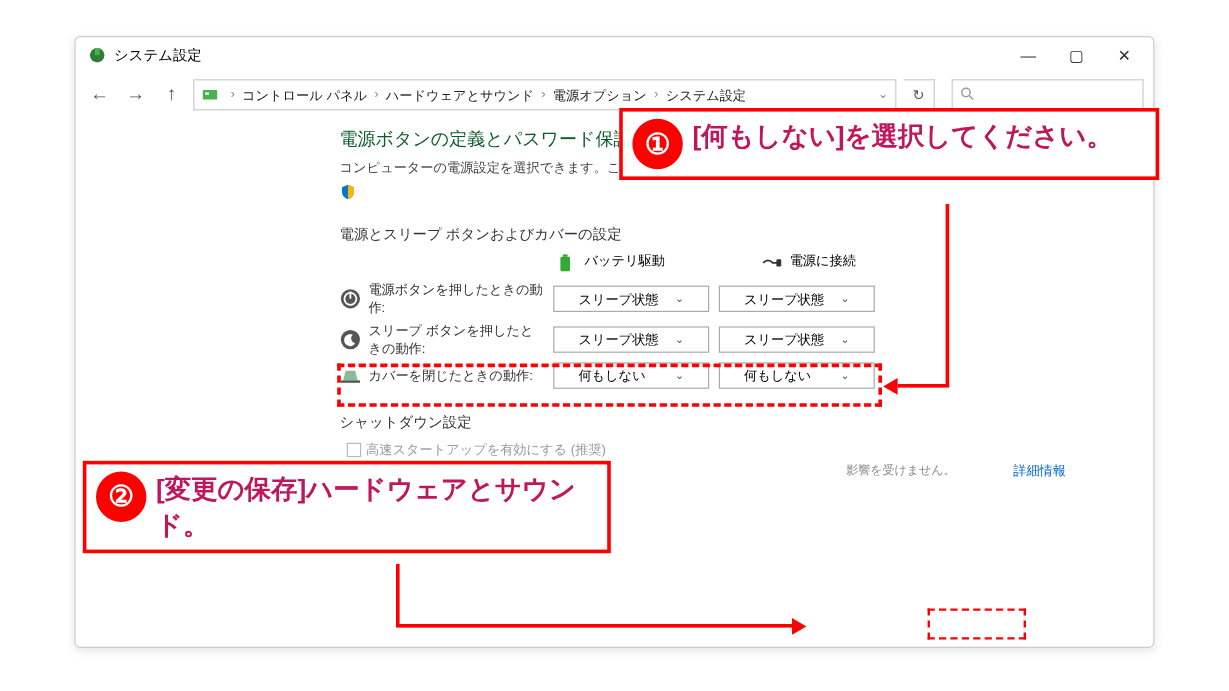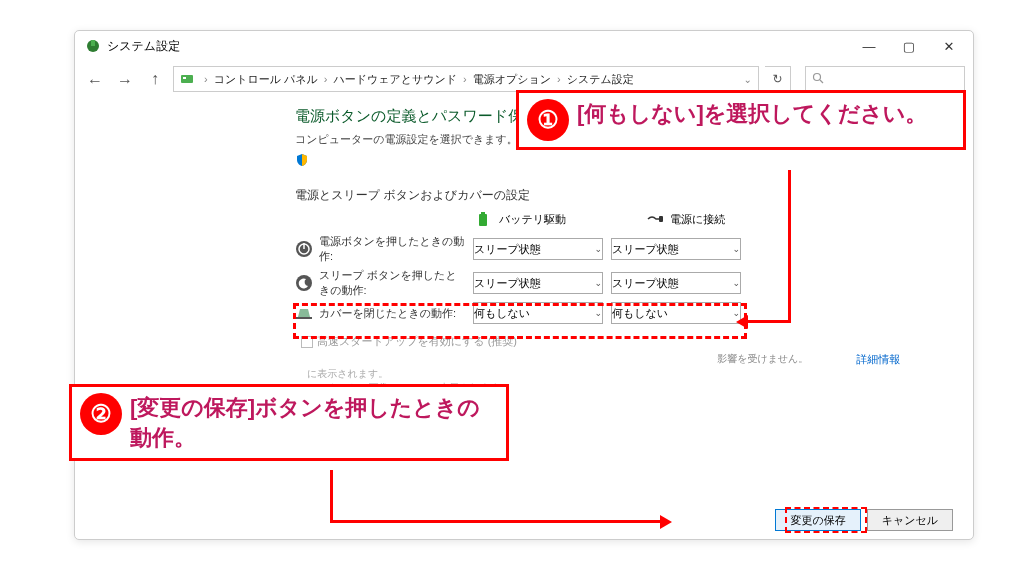--- a/index.html
+++ b/index.html
@@ -1,42 +1,42 @@
 <!DOCTYPE html>
 <html><head>
 <meta charset="utf-8">
 <style>
 * { box-sizing: border-box; margin: 0; padding: 0; font-family: "Yu Gothic UI", "Meiryo", sans-serif; }
 body { background: #fff; width: 1024px; height: 576px; position: relative; overflow: hidden; }
-.window { position: absolute; left: 74px; top: 30px; width: 900px; height: 510px; border: 1px solid #ccc; background: #fff; border-radius: 5px; box-shadow: 0 2px 8px rgba(0,0,0,0.1); }
+.window { position: absolute; left: 62px; top: 30px; width: 900px; height: 510px; border: 1px solid #ccc; background: #fff; border-radius: 5px; box-shadow: 0 2px 8px rgba(0,0,0,0.1); }
 .titlebar { display: flex; align-items: center; height: 30px; padding: 0 4px; }
 .titlebar-icon { width: 16px; height: 16px; margin: 0 6px; display: inline-flex; align-items: center; justify-content: center; }
 .titlebar-title { font-size: 12px; flex: 0 0 auto; }
 .titlebar-spacer { flex: 1; }
 .winbtn { width: 40px; height: 28px; display: flex; align-items: center; justify-content: center; font-size: 13px; color: #333; cursor: default; }
 .navbar { height: 36px; display: flex; align-items: center; padding: 0 8px; gap: 6px; }
 .nav-arrow { width: 24px; height: 24px; display: flex; align-items: center; justify-content: center; color: #555; }
 .addrbar { flex: 1; height: 26px; border: 1px solid #ccc; display: flex; align-items: center; padding: 0 6px; font-size: 11px; gap: 4px; }
 .addrbar .sep { color: #888; margin: 0 2px; }
 .addrbar .crumb { color: #222; }
 .addr-icon { width:14px; height:14px; display:inline-flex; margin-right:4px; align-items:center; justify-content:center; }
 .refresh { width: 26px; height: 26px; border: 1px solid #ccc; border-left: none; display:flex; align-items:center; justify-content:center; font-size:12px; color:#555; }
 .searchbox { width: 160px; height: 26px; border: 1px solid #ccc; margin-left: 8px; display: flex; align-items: center; padding: 0 6px; color: #999; font-size: 11px; }
 .content { padding: 10px 40px 10px 220px; position: relative; height: calc(100% - 66px - 40px); }
 .page-title { color: #0a5a2a; font-size: 15px; margin-bottom: 6px; }
 .page-desc { font-size: 11px; color: #444; margin-bottom: 6px; }
 .link-row { font-size: 11px; color: #0066cc; display: flex; align-items: center; gap: 4px; margin-bottom: 8px; }
 .shield-icon { width:14px; height:14px; }
 .section-title { font-size: 12px; color: #333; margin: 20px 0 6px; }
 .col-headers { display: flex; align-items: center; margin-left: 180px; gap: 80px; margin-bottom: 6px; }
-.col-header { display: flex; align-items: center; gap: 6px; font-size: 11px; }
+.col-header { display: flex; gap: 6px; font-size: 11px; }
 .icon-batt, .icon-plug, .icon-pwr, .icon-sleep, .icon-lid { width:18px; height:18px; display:inline-flex; align-items:center; justify-content:center; }
 .row { display: flex; align-items: center; margin: 4px 0; gap: 8px; }
 .row-label { font-size: 11px; color: #333; width: 170px; display: flex; align-items: center; gap: 6px; }
-.dropdown { width: 130px; height: 22px; border: 1px solid #aaa; font-size: 11px; padding: 0 0; display: flex; align-items: center; justify-content: space-between; background: #fff; }
+.dropdown { width: 130px; height: 22px; border: 1px solid #aaa; font-size: 11px; padding: 0 20px; display: flex; align-items: center; justify-content: space-between; background: #fff; }
 .dropdown .caret { font-size: 9px; color: #555; }
 .dashed-highlight { position: absolute; border: 3px dashed red; }
 .shutdown-section { margin-top: 10px; font-size: 11px; color: #333; }
 .chk-row { display: flex; align-items: center; gap: 4px; font-size: 11px; color: #999; margin: 3px 0 3px 6px; }
 .chk { width: 12px; height: 12px; border: 1px solid #bbb; }
 .greyed { color: #aaa; font-size: 10px; margin-left: 12px; }
 .link-inline { color: #0066cc; font-size: 11px; padding-left: 44px; }
 .footer { position: absolute; bottom: 8px; right: 20px; display: flex; gap: 6px; }
 .btn { height: 22px; padding: 0 14px; font-size: 11px; border: 1px solid #999; background: #efefef; display: flex; align-items: center; }
 .btn.save { border: 1px solid #0078d4; background: #e5f1fb; }
@@ -189,52 +189,49 @@
           <span>何もしない</span>
           <span class="caret">⌄</span>
         </div>
       <div class="dropdown">
           <span>何もしない</span>
           <span class="caret">⌄</span>
         </div>
     </div>
 
     <div class="shutdown-section">
+      <div class="section-title">シャットダウン設定</div>
       <div class="chk-row">
         <span class="chk"></span>
         <span>高速スタートアップを有効にする (推奨)</span>
       </div>
       <div class="greyed" style="display:flex; gap:4px; margin-left:22px;">
         <span style="visibility:hidden;">これを有効にすると、シャットダウン後の起動時間が速くなります。再起動は</span>
         <span style="color:#888; visibility:visible;margin-left:41px;">影響を受けません。</span>
         <span class="link-inline">詳細情報</span>
       </div>
       <div class="greyed">に表示されます。</div>
       <div class="greyed">アカウントの画像メニューに表示されます。</div>
     </div>
   </div>
 
-  <div class="footer">
-    <div class="btn save">変更の保存</div>
-    <div class="btn">キャンセル</div>
-  </div>
 
   <div class="dashed-highlight" style="left:218px; top:272px; width:454px; height:36px;"></div>
   <div class="save-highlight"></div>
 </div>
 
 <div class="callout callout1">
   <div class="num">①</div>
   <div class="text">[何もしない]を選択してください。</div>
 </div>
 
 <div class="arrow-line" style="left:788px; top:170px; width:3px; height:152px;"></div>
 <div class="arrow-line" style="left:748px; top:320px; width:43px; height:3px;"></div>
 <div class="arrow-head" style="left:736px; top:315px; border-top:7px solid transparent; border-bottom:7px solid transparent; border-right:12px solid red;"></div>
 
 <div class="callout callout2">
   <div class="num">②</div>
-  <div class="text">[変更の保存]ボタンを押したときの動作。</div>
+  <div class="text">[変更の保存]ハードウェアとサウンド。</div>
 </div>
 
 <div class="arrow-line" style="left:330px; top:470px; width:3px; height:52px;"></div>
 <div class="arrow-line" style="left:330px; top:520px; width:330px; height:3px;"></div>
 <div class="arrow-head" style="left:660px; top:515px; border-top:7px solid transparent; border-bottom:7px solid transparent; border-left:12px solid red;"></div>
 
 </body></html>

